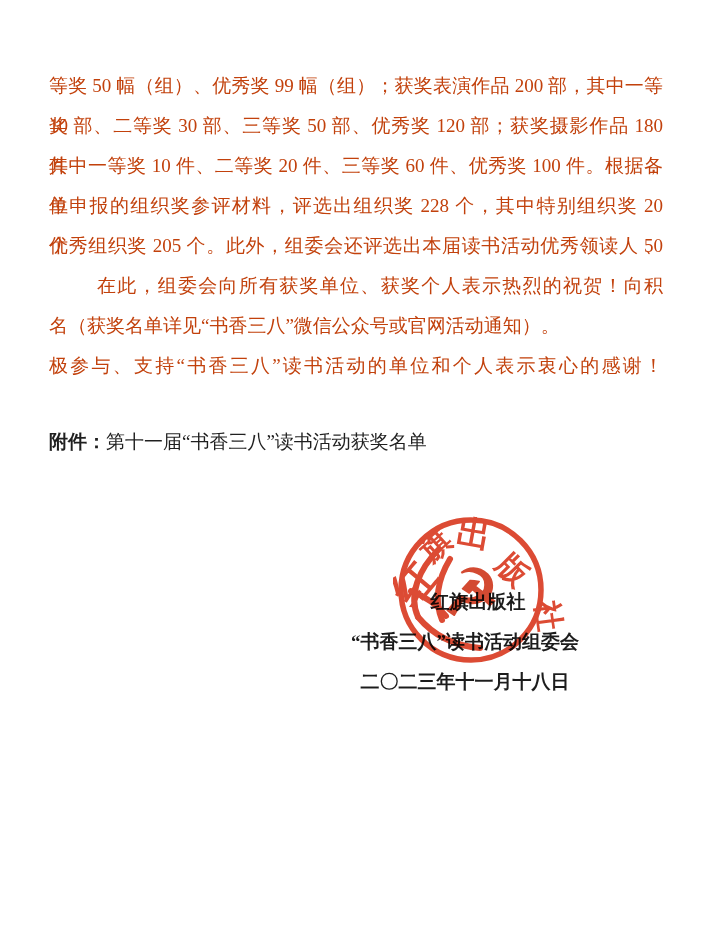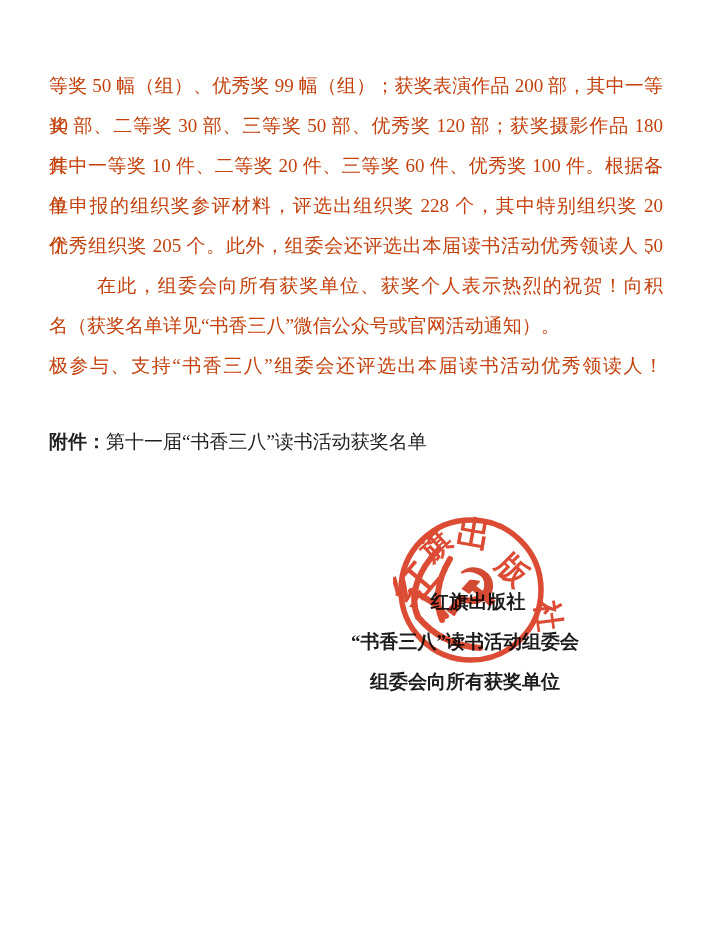--- a/index.html
+++ b/index.html
@@ -91,31 +91,31 @@
 <div class="page">
 
   <div class="body-text">
     <div class="line just">等奖 50 幅（组）、优秀奖 99 幅（组）；获奖表演作品 200 部，其中一等奖</div>
     <div class="line just">10 部、二等奖 30 部、三等奖 50 部、优秀奖 120 部；获奖摄影作品 180 件，</div>
     <div class="line just">其中一等奖 10 件、二等奖 20 件、三等奖 60 件、优秀奖 100 件。根据各单</div>
     <div class="line just">位申报的组织奖参评材料，评选出组织奖 228 个，其中特别组织奖 20 个、</div>
     <div class="line just">优秀组织奖 205 个。此外，组委会还评选出本届读书活动优秀领读人 50</div>
     <div class="line just indent">在此，组委会向所有获奖单位、获奖个人表示热烈的祝贺！向积</div>
     <div class="line">名（获奖名单详见“书香三八”微信公众号或官网活动通知）。</div>
-    <div class="line just">极参与、支持“书香三八”组委会还评选出本届读书活动优秀领读人！</div>
+    <div class="line just">极参与、支持“书香三八”读书活动的单位和个人表示衷心的感谢！</div>
   </div>
 
   <div class="attachment">
     <span class="label">附件：</span><span>第十一届“书香三八”读书活动获奖名单</span>
   </div>
 
   <div class="signature">
     <div class="sig-line sig-org">红旗出版社</div>
     <div class="sig-line">“书香三八”读书活动组委会</div>
-    <div class="sig-line">组委会向所有获奖单位</div>
+    <div class="sig-line">二〇二三年十一月十八日</div>
   </div>
 
   <div class="seal">
     <svg viewBox="0 0 180 160" xmlns="http://www.w3.org/2000/svg">
       <g fill="#d93b22" stroke="none">
         <circle cx="78" cy="77" r="70" fill="none" stroke="#d93b22" stroke-width="5.5"></circle>
 
         <text x="78" y="80" font-size="64" text-anchor="middle" dominant-baseline="central" font-family="DejaVu Sans, sans-serif" fill="#d03a20">☭</text>
 
         <text x="21" y="70" font-size="42" text-anchor="middle" dominant-baseline="central" transform="rotate(-50 21 70)">红</text>

